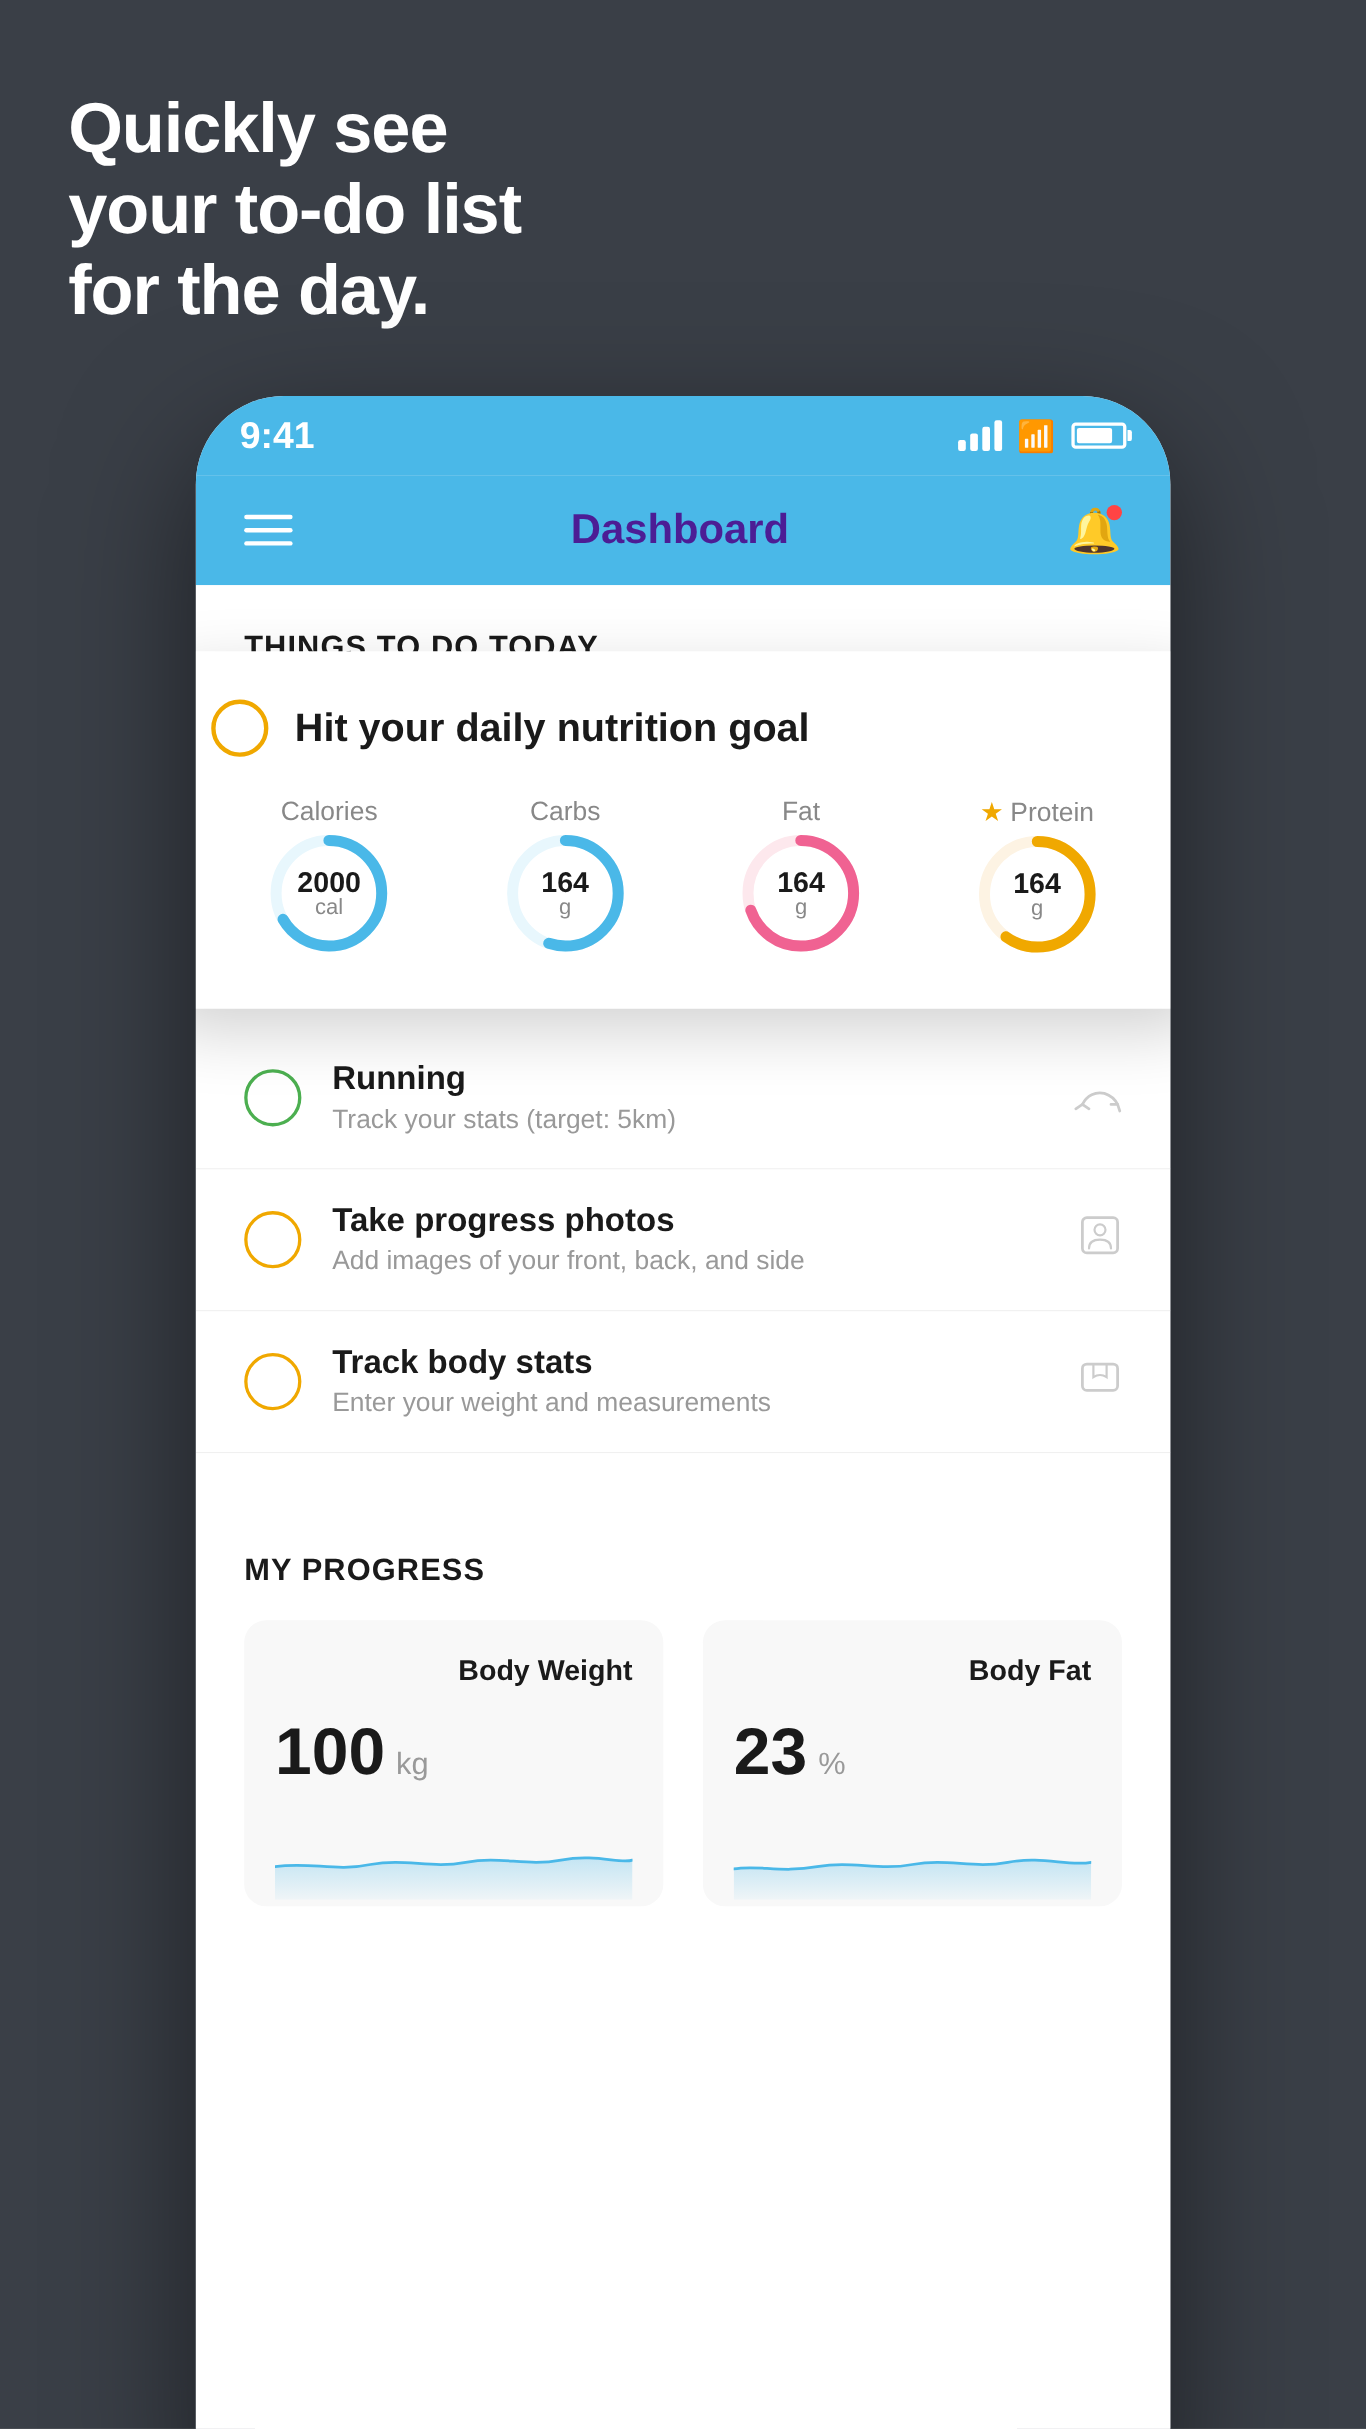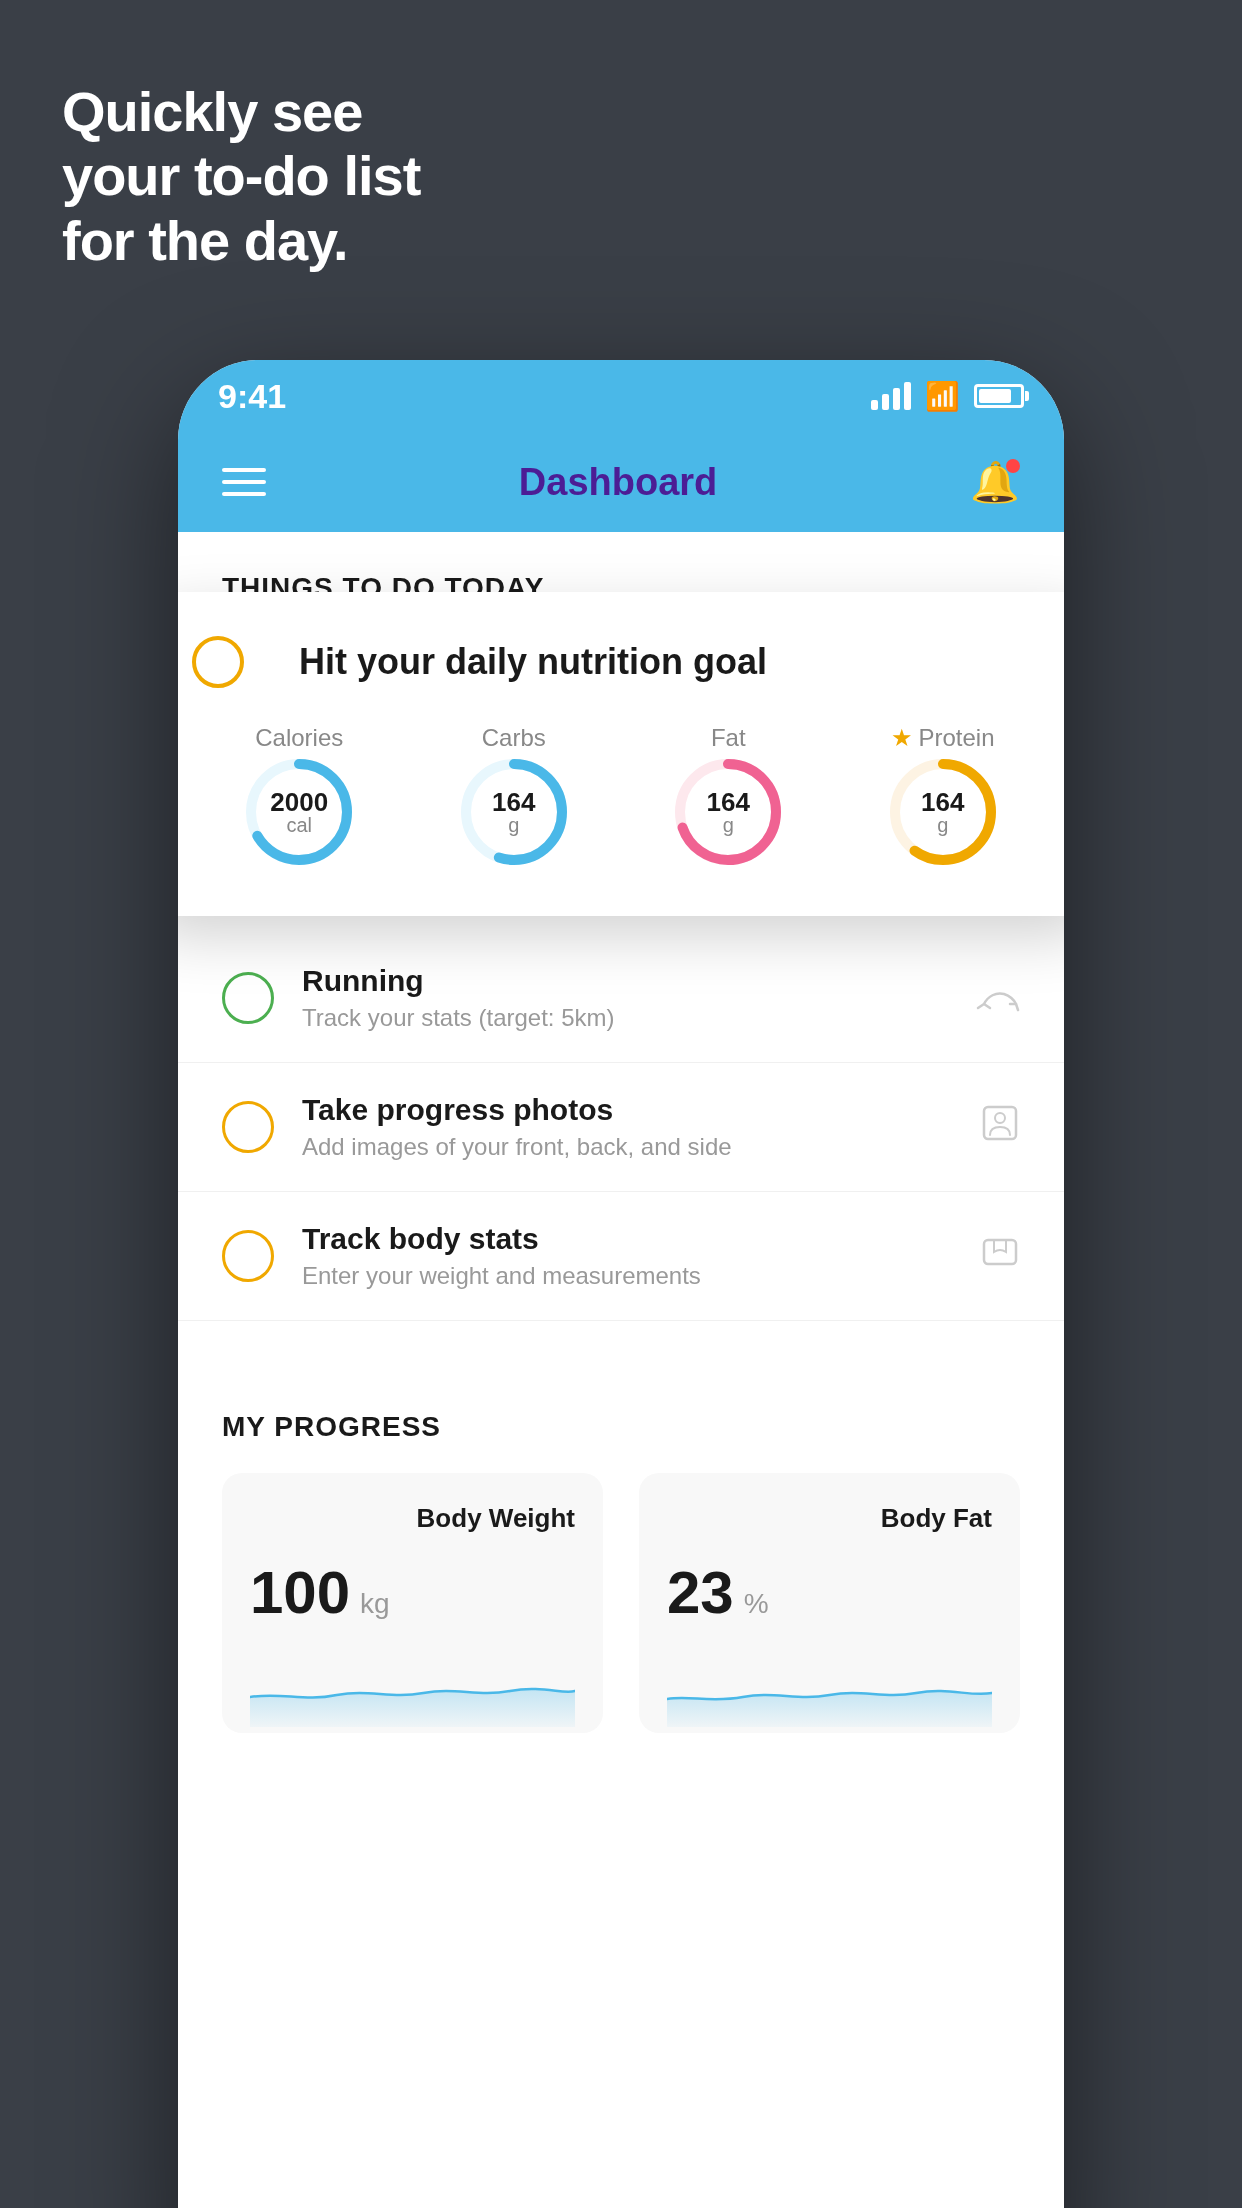--- a/index.html
+++ b/index.html
@@ -11,21 +11,21 @@
       overflow: hidden;
       position: relative;
     }
 
     
     .bg-headline {
       position: absolute;
       top: 80px;
       left: 62px;
       color: #ffffff;
-      font-size: 56px;
+      font-size: 64px;
       font-weight: 800;
       line-height: 1.15;
       letter-spacing: -1px;
     }
 
     
     .phone-mockup {
       position: absolute;
       top: 360px;
       left: 178px;
@@ -181,21 +181,20 @@
       width: 52px;
       height: 52px;
       border-radius: 50%;
       border: 4px solid #f0a800;
       flex-shrink: 0;
     }
     .card-title {
       font-size: 36px;
       font-weight: 600;
       color: #1a1a1a;
-      margin-left: 31px;
     }
 
     
     .nutrition-row {
       display: flex;
       justify-content: space-around;
       align-items: flex-start;
     }
     .nutrition-item {
       display: flex;

